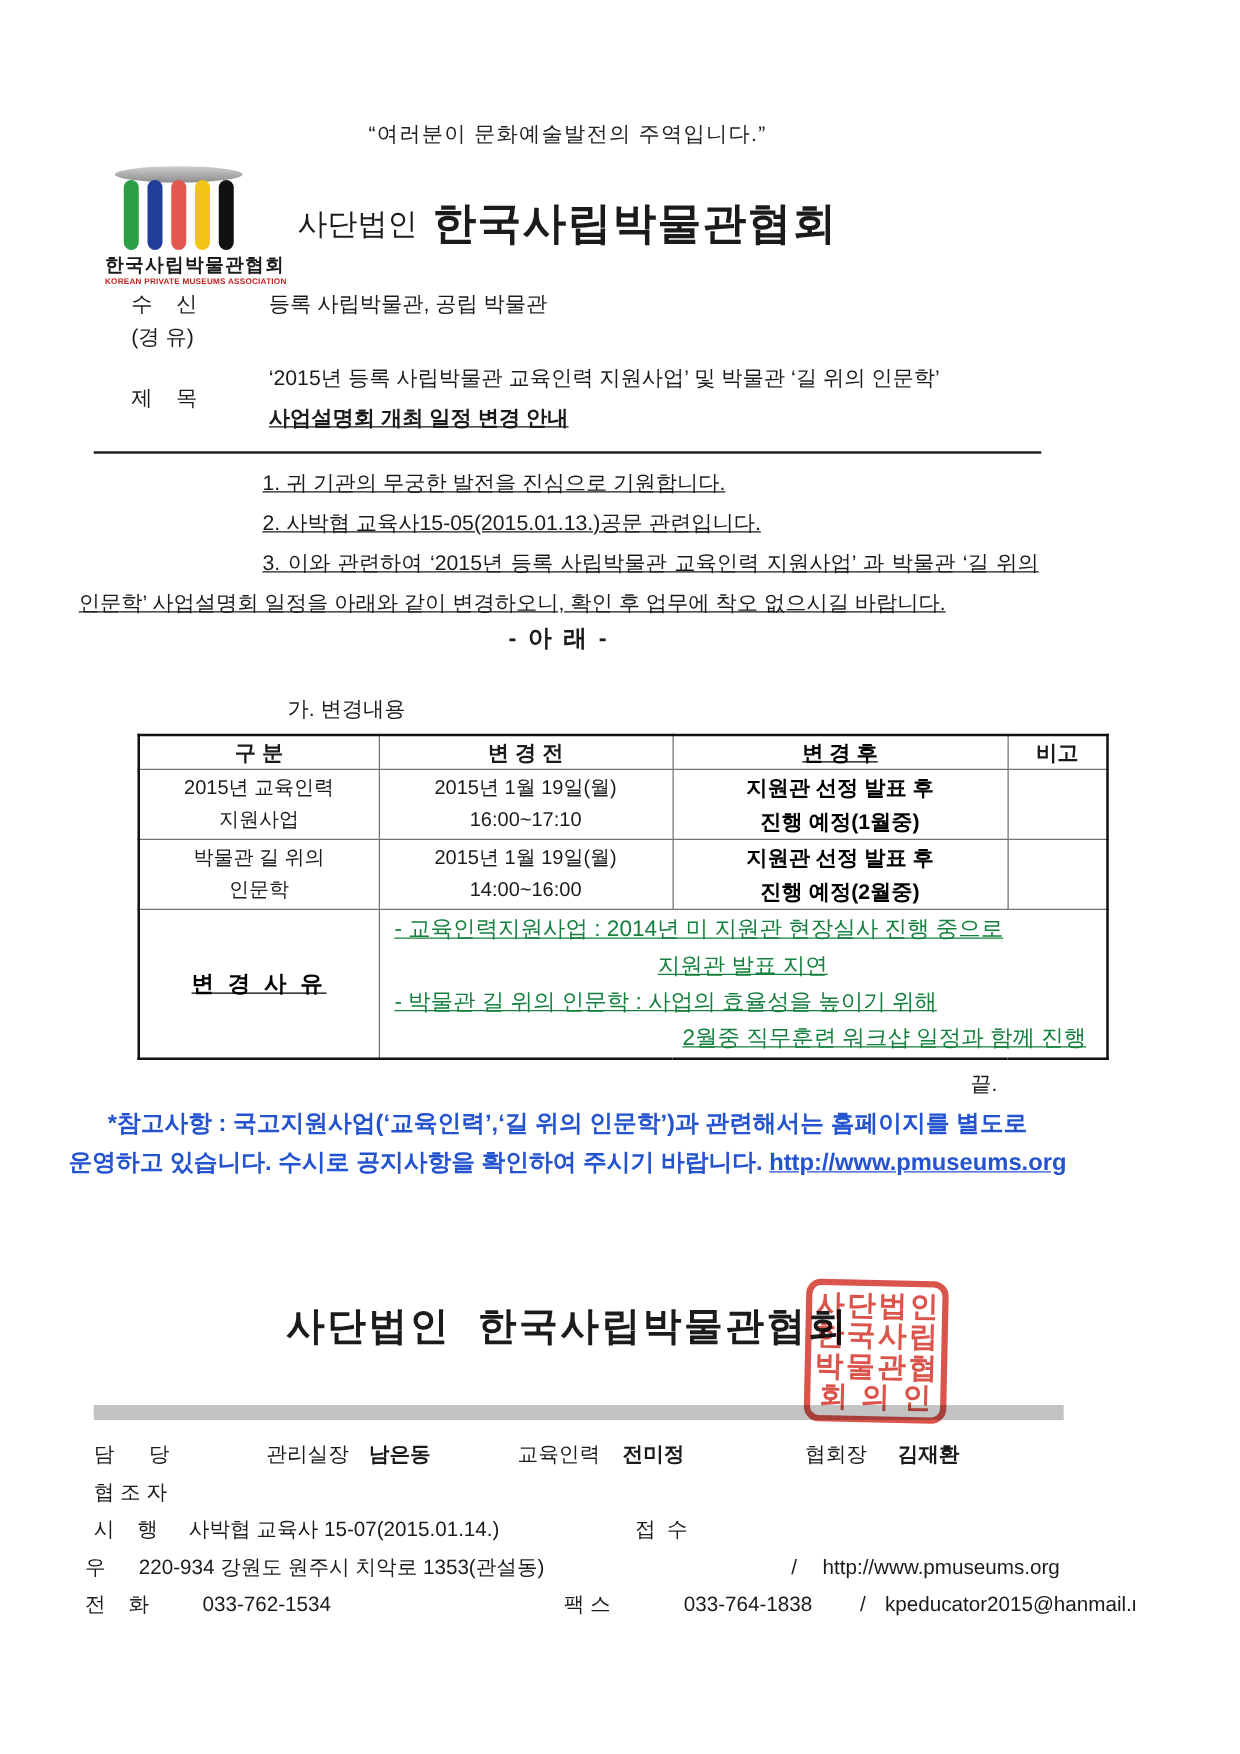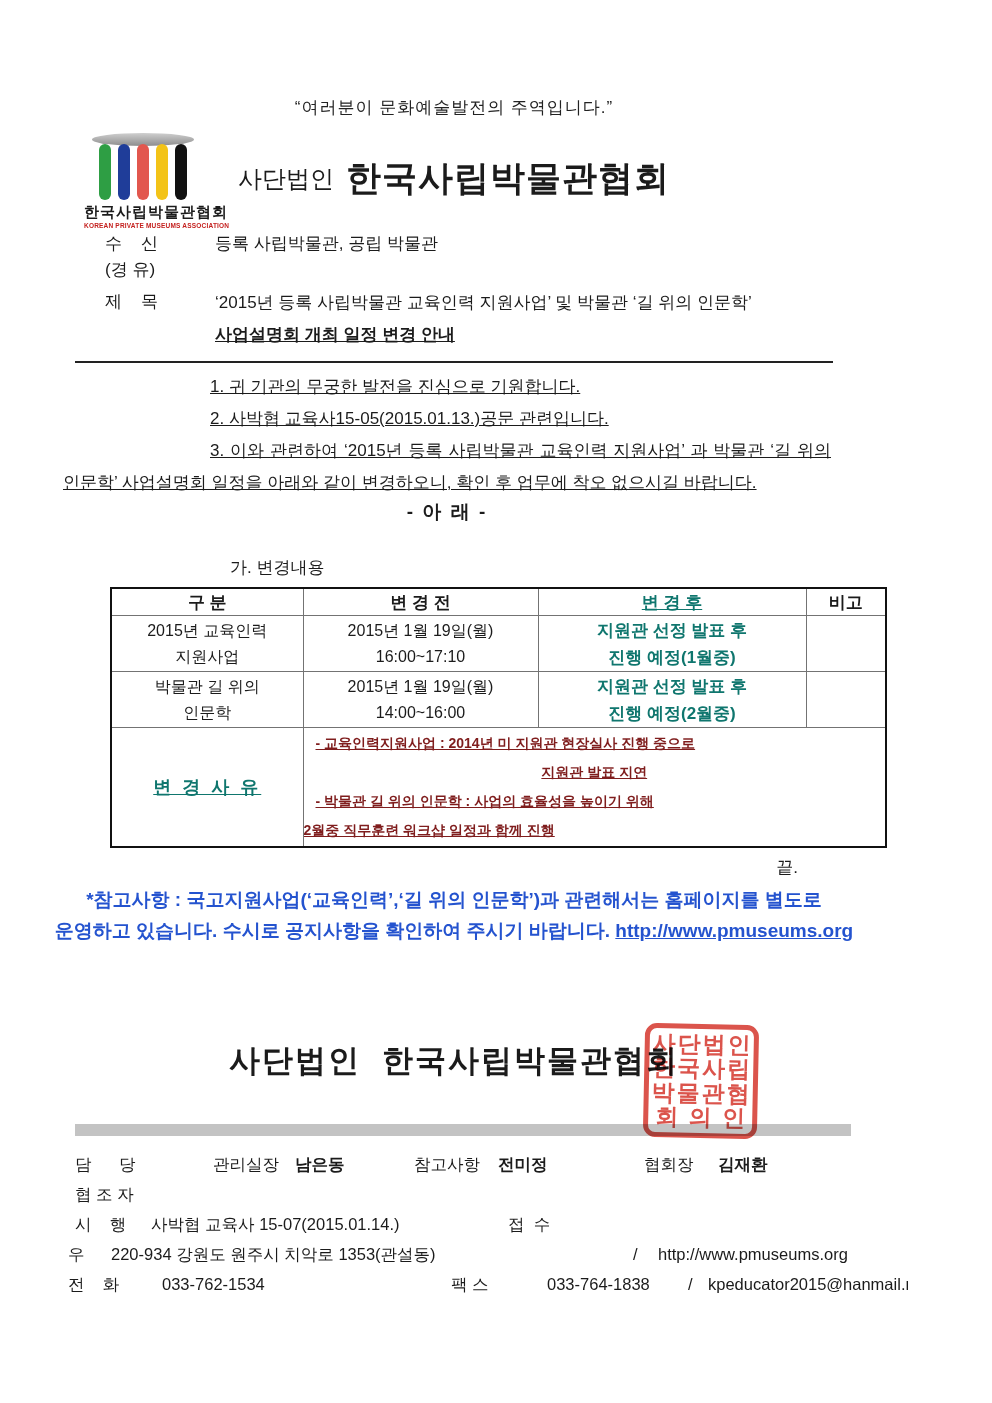--- a/index.html
+++ b/index.html
@@ -18,46 +18,46 @@
   .logo-bar { width:12px; height:56px; border-radius:6px; }
   .logo-kr { font-size:15px; font-weight:bold; letter-spacing:1px; margin-top:3px; white-space:nowrap; }
   .logo-en { font-size:6.5px; font-weight:bold; color:#c4201e; letter-spacing:0.2px; white-space:nowrap; }
   .org-title { text-align:center; padding-top:24px; white-space:nowrap; }
   .org-prefix { font-size:24px; margin-right:12px; vertical-align:3px; }
   .org-name { font-size:35px; font-weight:900; letter-spacing:1px; }
   
   .meta { margin-left:105px; font-size:17px; }
   .meta-row { display:flex; line-height:26px; }
   .meta-label { width:110px; white-space:pre; flex:0 0 110px; }
-  .subject-row { margin-top:6px; }
+  .subject-row { margin-top:6px; align-items:center; }
   .subject-lines { line-height:28px; }
   .subject-main { font-weight:bold; text-decoration:underline; margin-top:4px; }
   .rule { border:none; border-top:2px solid #222; margin:12px 75px 0 75px; }
   
   .body { margin:8px 77px 0 63px; font-size:17px; line-height:32px; }
   .body p { margin:0; text-indent:147px;text-decoration:underline; }
   .body p.justify { text-align:justify; }
   .below-marker { text-align:center; font-weight:bold; font-size:19px; letter-spacing:2px; line-height:26px; }
   .section-a { margin:33px 0 0 230px; font-size:17px; line-height:20px; }
   
   table.change { border-collapse:collapse; table-layout:fixed; width:775px; margin:9px 0 0 110px;
                  border:2px solid #111; }
   table.change th, table.change td { border:1px solid #737373; text-align:center; padding:0; overflow:hidden; }
   table.change th { height:26px; font-size:17px; font-weight:bold; }
   table.change td.body-cell { height:55px; font-size:16px; }
   .cell-line { line-height:26px; }
-  .red { color:#0f766e;margin-left:34px; }
+  .red { color:#000000;margin-left:34px; }
   .u { text-decoration:underline; }
   .after-cell .cell-line { font-weight:bold; font-size:17px; line-height:27px; }
   td.reason-label-cell { height:118px; font-size:18px; font-weight:bold; letter-spacing:3px; }
   td.reason-cell { height:118px; }
-  .reason-line { font-size:14px; font-weight:bold; color:#7f1d1d; line-height:29px; white-space:nowrap; }
+  .reason-line { font-size:18px; font-weight:normal; color:#15803d; line-height:29px; white-space:nowrap; }
   .r-left  { text-align:left;  padding-left:12px; }
   .r-center{ text-align:center; }
-  .r-right { text-align:left; padding-right:0; }
+  .r-right { text-align:right; padding-right:16px; }
   .closing { margin:10px 110px 0 0; text-align:right; font-size:17px; line-height:20px; }
   
   .notice { margin-top:6px; text-align:center; color:#2453cf; font-weight:bold;
             font-size:19px; line-height:31px; }
   .notice-url { color:#2453cf; text-decoration:underline; cursor:pointer; }
   
   .signature { margin-top:96px; text-align:center; font-size:31px; font-weight:bold;
                letter-spacing:2px; line-height:38px; white-space:pre; }
   .seal { position:absolute; left:644px; top:1024px; width:100px; height:98px;
           border:5px solid #d8453c; border-radius:12px; transform:rotate(1.2deg);
@@ -219,21 +219,21 @@
       </div>
     </div>
 
   <div class="gray-bar"></div>
 
   <div class="footer">
     <div class="f-line">
       <span style="left:75px">담      당</span>
       <span style="left:213px">관리실장</span>
       <span style="left:295px" class="bold">남은동</span>
-      <span style="left:414px">참고사항</span>
+      <span style="left:414px">교육인력</span>
       <span style="left:498px" class="bold">전미정</span>
       <span style="left:644px">협회장</span>
       <span style="left:718px" class="bold">김재환</span>
     </div>
     <div class="f-line">
       <span style="left:75px">협 조 자</span>
     </div>
     <div class="f-line">
       <span style="left:75px">시    행</span>
       <span style="left:151px">사박협 교육사 15-07(2015.01.14.)</span>

